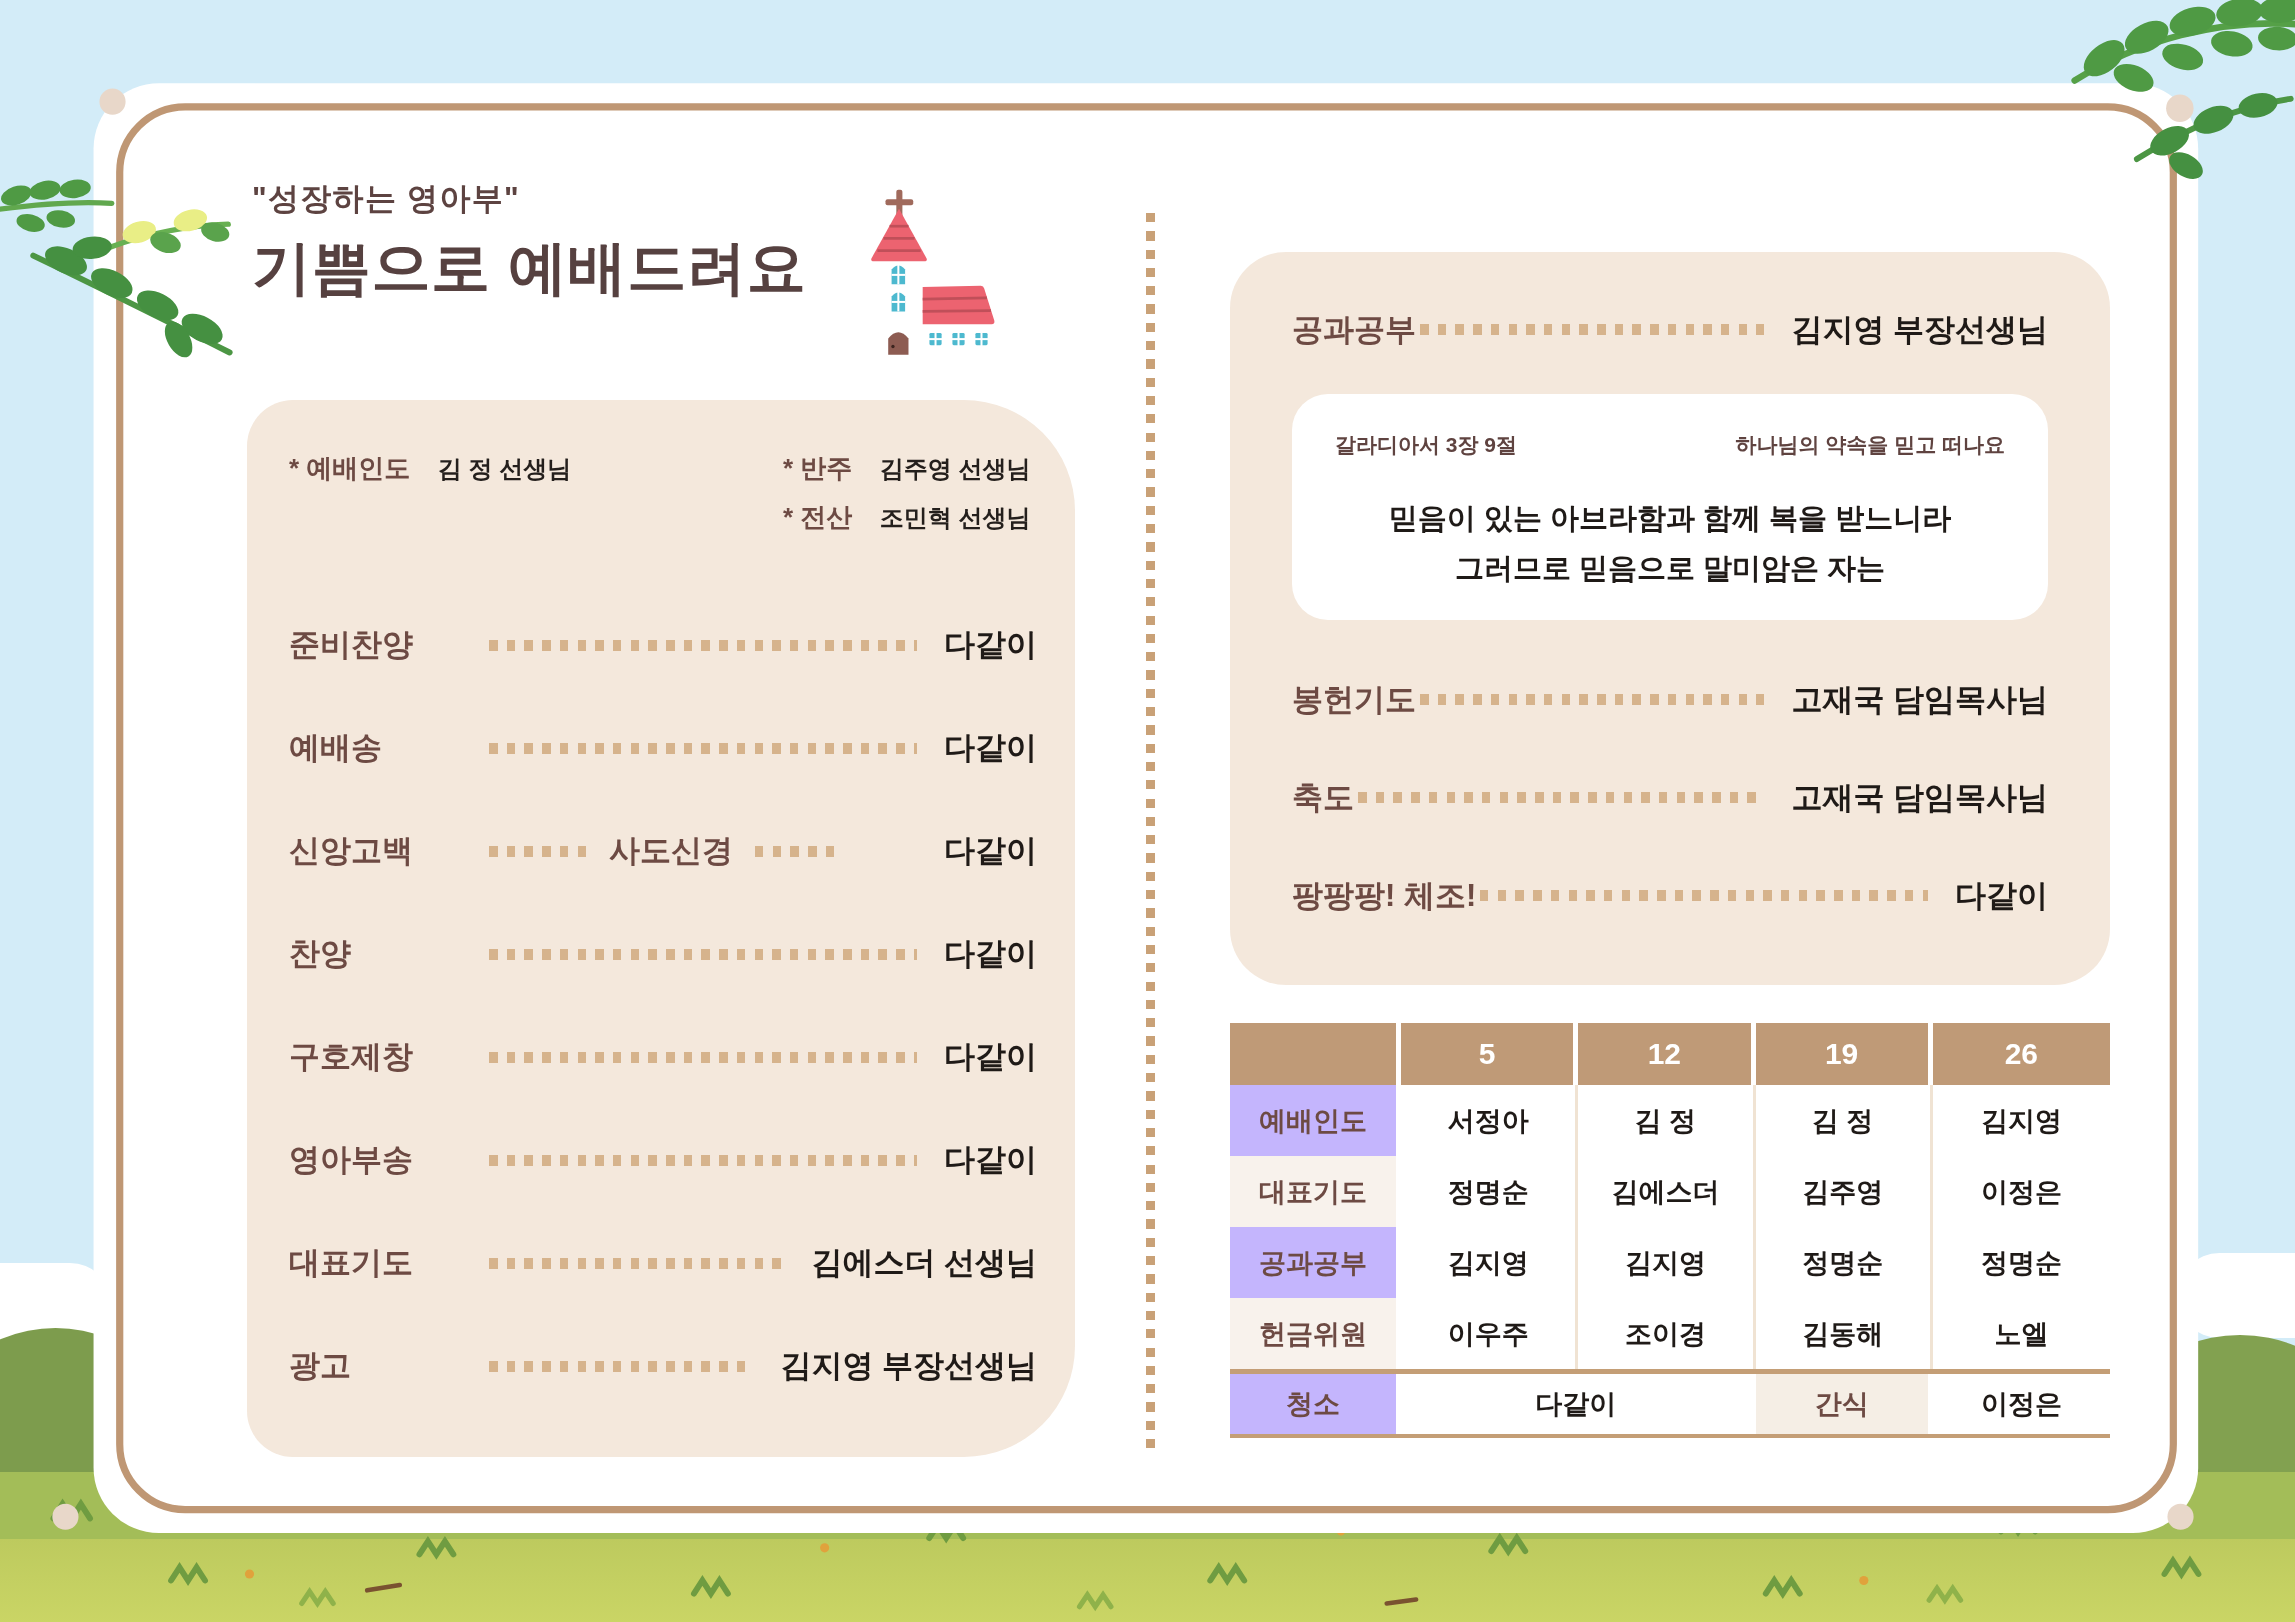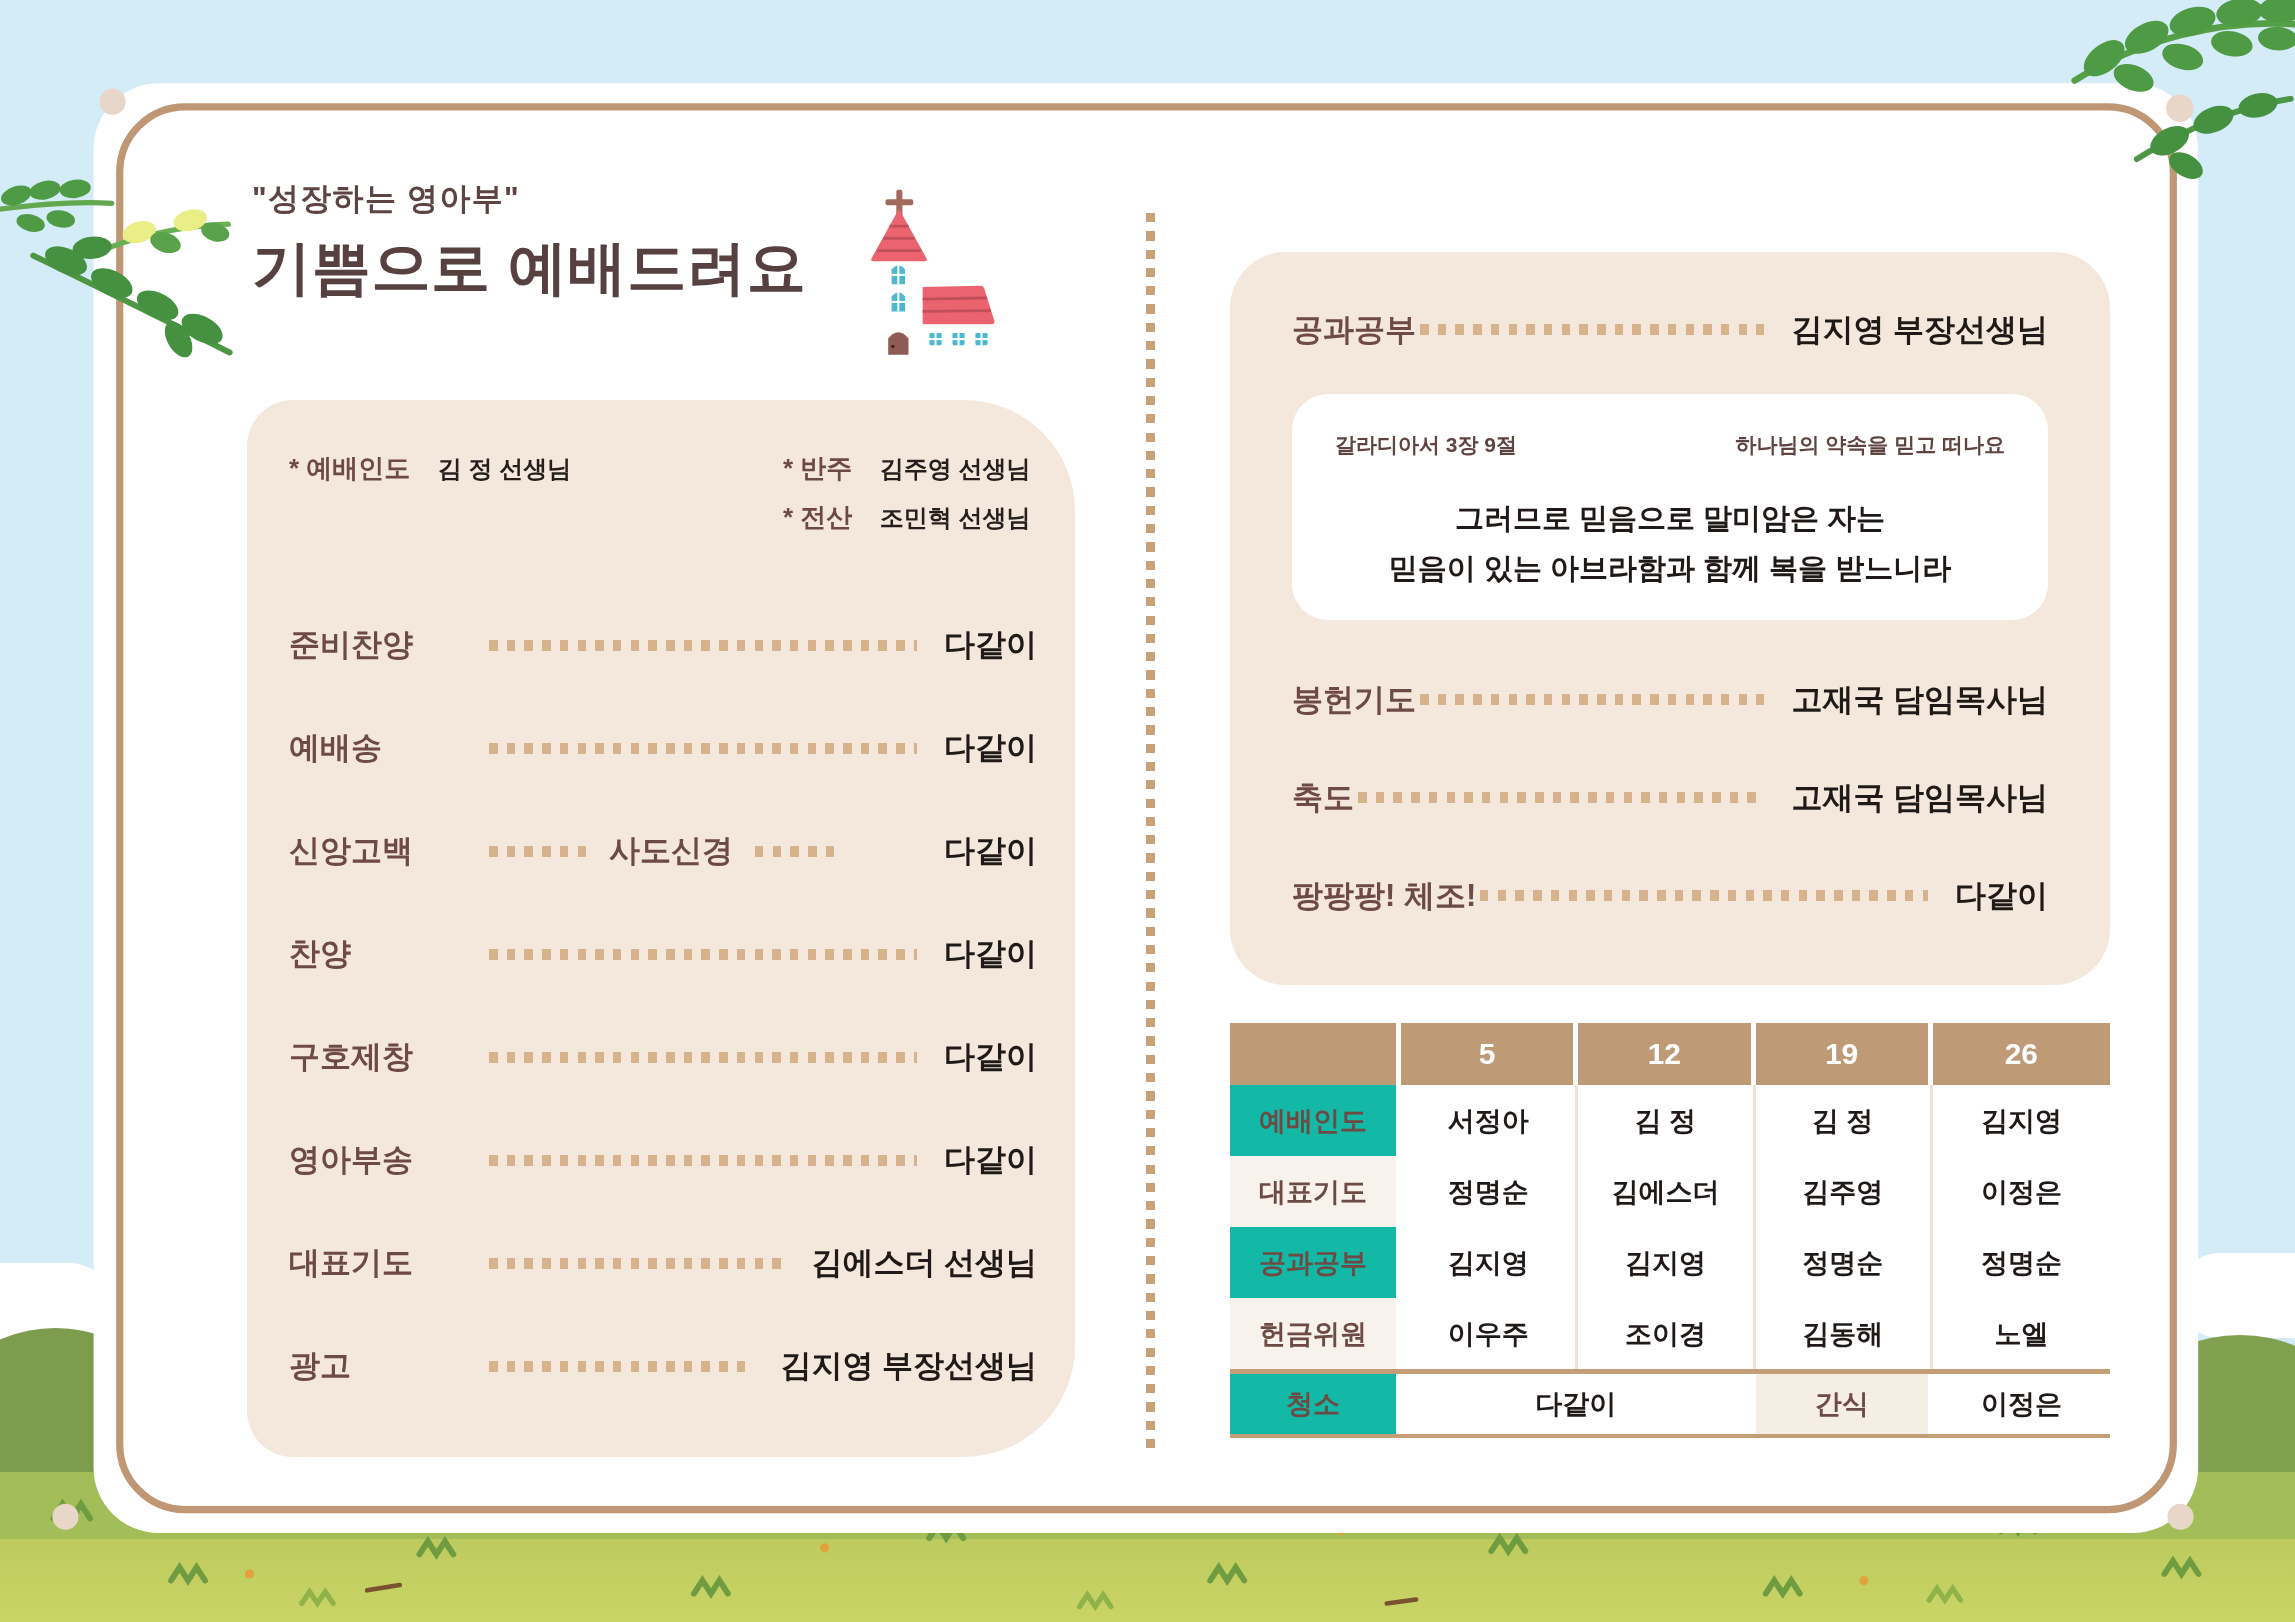--- a/index.html
+++ b/index.html
@@ -66,21 +66,21 @@
   .verse-body{margin-top:34px;text-align:center;font-size:29px;font-weight:700;color:#1f1a17;line-height:50px;}
   .r-list{margin-top:31px;}
 
   .schedule{position:absolute;left:1230px;top:1023px;width:880px;z-index:6;
     display:grid;grid-template-columns:171px 1fr 1fr 1fr 1fr;
     grid-template-rows:62px 71px 71px 71px 71px 4.6px 60px 4.6px;}
   .cell{display:flex;align-items:center;justify-content:center;font-size:27px;box-sizing:border-box;}
   .cell.head{background:#bf9a77;color:#fff;font-weight:700;font-size:30px;border-right:5.2px solid #fff;}
   .cell.head.last{border-right:none;text-align:right;}
   .cell.rowlab{color:#6d4a43;font-weight:800;border-right:5.2px solid #fff;}
-  .bg-a{background:#14b8a6;}
+  .bg-a{background:#c4b5fd;}
   .bg-b{background:#f8f2ec;}
   .bg-c{background:#f5eee5;}
   .cell.data{background:#fff;color:#1f1a17;font-weight:600;border-right:3.3px solid #f0e3d3;}
   .cell.data.last{border-right:none;}
   .cell.data.gapr{border-right:5.2px solid #fff;}
   .sep{grid-column:1 / -1;background:#c49e76;}
   .span2{grid-column:span 2;}
 </style>
 </head>
 <body>
@@ -310,22 +310,22 @@
       <span class="leader"></span>
       <span class="r-value">김지영 부장선생님</span>
     </div>
 
     <div class="verse-box">
       <div class="verse-head">
         <span class="verse-ref">갈라디아서 3장 9절</span>
         <span class="verse-theme">하나님의 약속을 믿고 떠나요</span>
       </div>
       <div class="verse-body">
+        <div>믿음이 있는 아브라함과 함께 복을 받느니라</div>
         <div>그러므로 믿음으로 말미암은 자는</div>
-        <div>믿음이 있는 아브라함과 함께 복을 받느니라</div>
       </div>
     </div>
 
     <div class="r-list">
       <div class="r-row spaced">
         <span class="r-label">봉헌기도</span>
         <span class="leader"></span>
         <span class="r-value">고재국 담임목사님</span>
       </div>
       <div class="r-row spaced">

